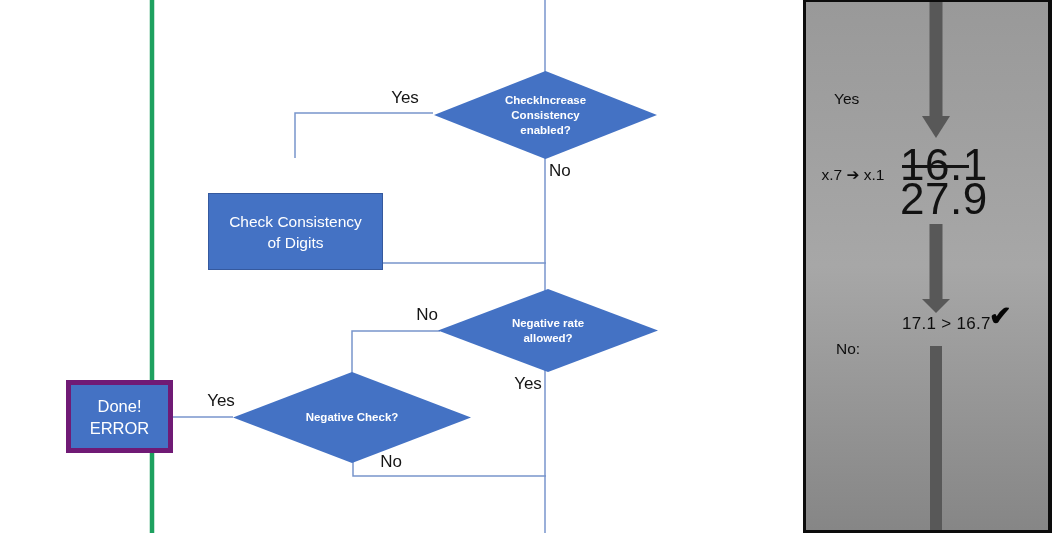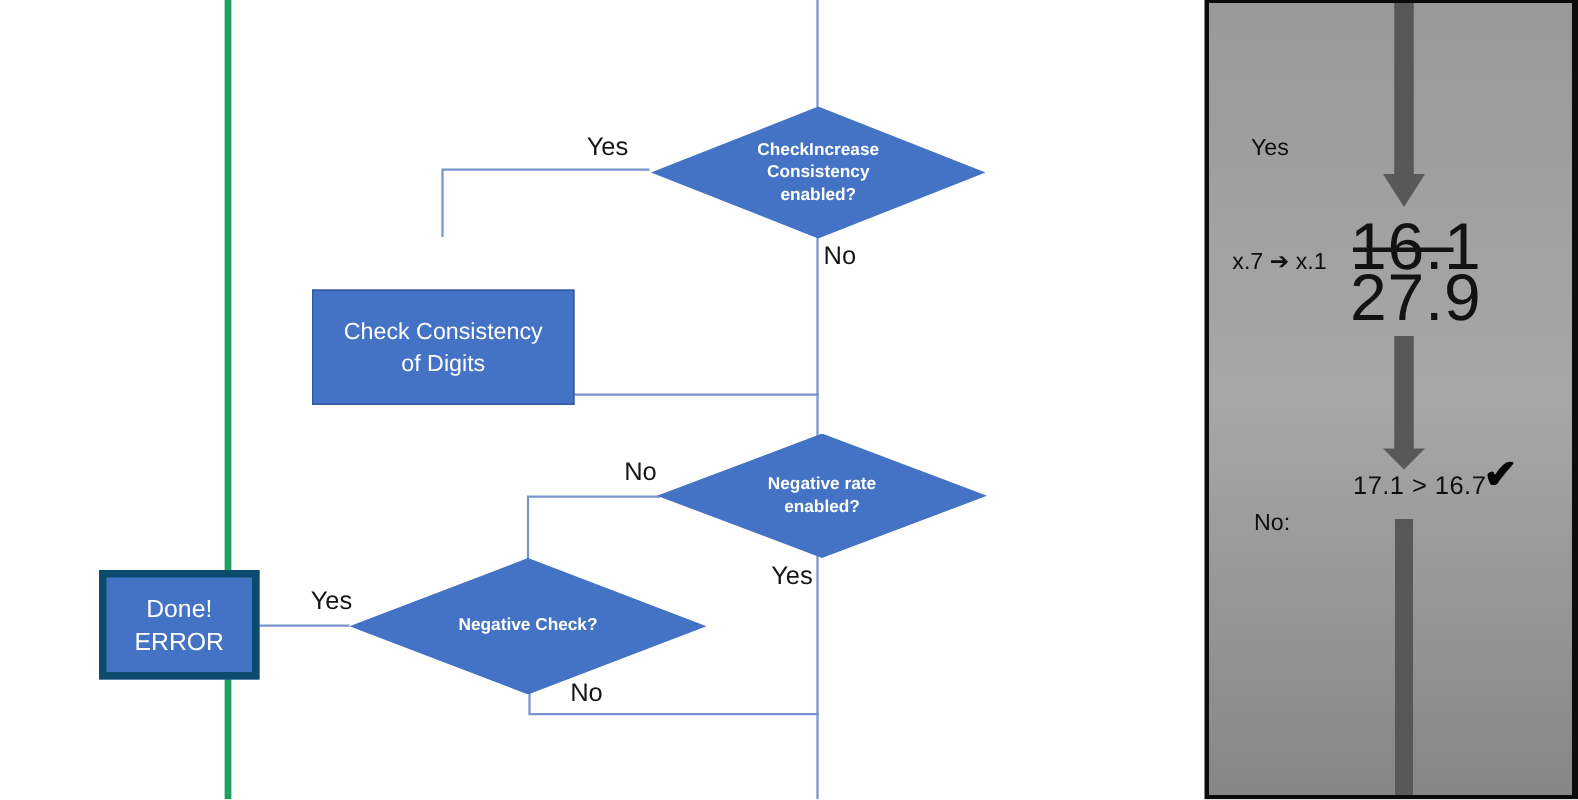--- a/index.html
+++ b/index.html
@@ -20,21 +20,21 @@
   .d2{left:438px;top:289px;width:220px;height:83px;padding:0 60px;}
   .d3{left:233px;top:372px;width:238px;height:91px;padding:0 40px;}
   .process{
     position:absolute;z-index:2;left:208px;top:157px;width:175px;height:77px;
     background:#4472C4;border:1px solid #35599e;box-sizing:border-box;
     display:flex;align-items:center;justify-content:center;text-align:center;
     color:#fff;font-size:15.5px;line-height:21px;padding:0 20px;margin-top:36px;
   }
   .terminator{
     position:absolute;z-index:3;left:66px;top:380px;width:107px;height:73px;
-    background:#4472C4;border:5px solid #0c4a6e;box-sizing:border-box;
+    background:#4472C4;border:5px solid #701a75;box-sizing:border-box;
     display:flex;flex-direction:column;align-items:center;justify-content:center;
     color:#fff;font-size:16.5px;line-height:22px;text-align:center;
   }
   .lbl{
     position:absolute;z-index:2;color:#151515;font-size:17px;line-height:20px;
     text-align:center;width:50px;
   }
   .lbl-yes1{left:380px;top:88px;}
   .lbl-no1{left:549px;top:161px;text-align:left;}
   .lbl-no2{left:402px;top:305px;}
@@ -80,21 +80,21 @@
     <path d="M353 462 V476 H546" stroke="#7895CC" stroke-width="1.5" fill="none"></path>
   </svg>
 
   <div class="diamond d1">
     <span>CheckIncrease Consistency enabled?</span>
   </div>
   <div class="process">
     <span>Check Consistency of Digits</span>
   </div>
   <div class="diamond d2">
-    <span>Negative rate enabled?</span>
+    <span>Negative rate allowed?</span>
   </div>
   <div class="diamond d3">
     <span>Negative Check?</span>
   </div>
   <div class="terminator">
     <span>Done!</span>
     <span>ERROR</span>
   </div>
 
   <div class="lbl lbl-yes1">Yes</div>

